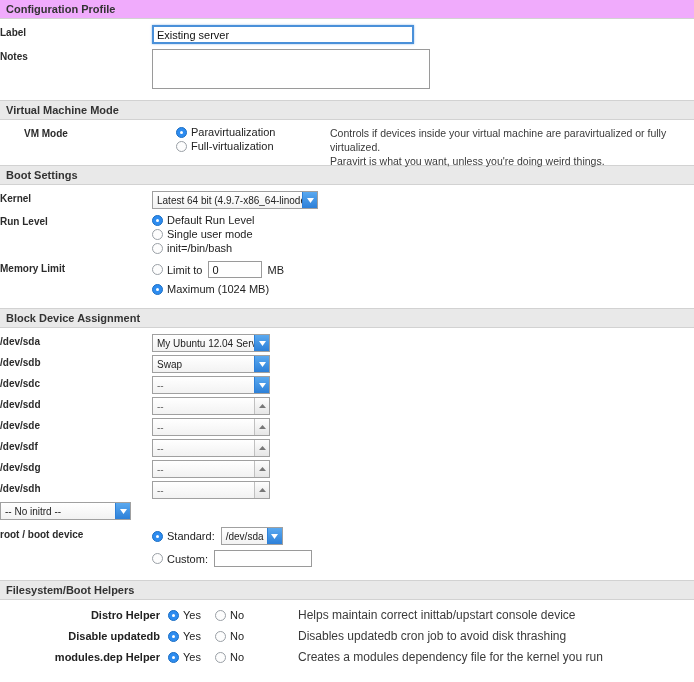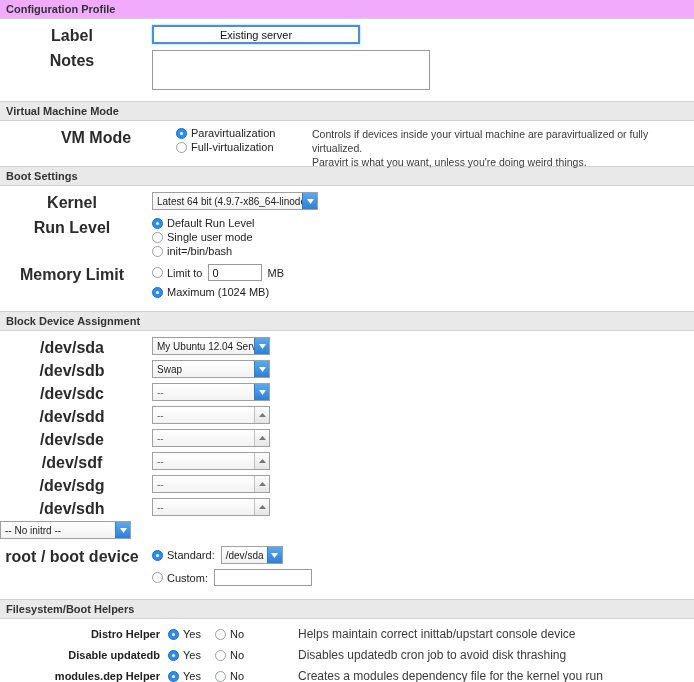--- a/index.html
+++ b/index.html
@@ -31,24 +31,24 @@
   .rows { padding: 6px 0 6px 0; }
 
   .row {
     display: flex;
     align-items: flex-start;
     margin-bottom: 5px;
   }
   .row .lbl {
     width: 152px;
     min-width: 152px;
-    text-align: center;
+    text-align: left;
     padding-right: 8px;
     font-weight: bold;
-    font-size: 16px;
+    font-size: 10px;
     color: #2b2b2b;
     padding-top: 2px;
   }
   .row .ctl {
     flex: 1;
     display: flex;
     align-items: flex-start;
   }
   .row .ctl-col { display: flex; flex-direction: column; }
 
@@ -136,21 +136,21 @@
     background: linear-gradient(#fdfdfd, #e6e6e6);
     border-left: 1px solid #c0c0c0;
   }
   .sel.w160 { width: 166px; }
   .sel.w115 { width: 118px; }
   .sel.w130 { width: 131px; }
   .sel.w70  { width: 62px; }
   .sel.empty { color: #666; }
   .descblock {
     position: absolute;
-    left: 312px;
+    left: 330px;
     font-size: 10.5px;
     color: #3a3a3a;
     line-height: 1.35;
   }
 
   .vm-row { position: relative; padding-left: 24px; }
 
   .bda-row .lbl { font-weight: bold; }
   .bda-row { margin-bottom: 3px; }
 
@@ -177,21 +177,21 @@
 <body>
 
 <div class="page">
 
   <div class="section-header top">Configuration Profile</div>
 
   <div class="rows">
     <div class="row">
       <div class="lbl">Label</div>
       <div class="ctl">
-        <input type="text" class="focused" style="width: 208px; text-align: center;" value="Existing server">
+        <input type="text" class="focused" style="width: 262px;" value="Existing server">
       </div>
     </div>
     <div class="row">
       <div class="lbl">Notes</div>
       <div class="ctl">
         <textarea style=""></textarea>
       </div>
     </div>
   </div>
 

